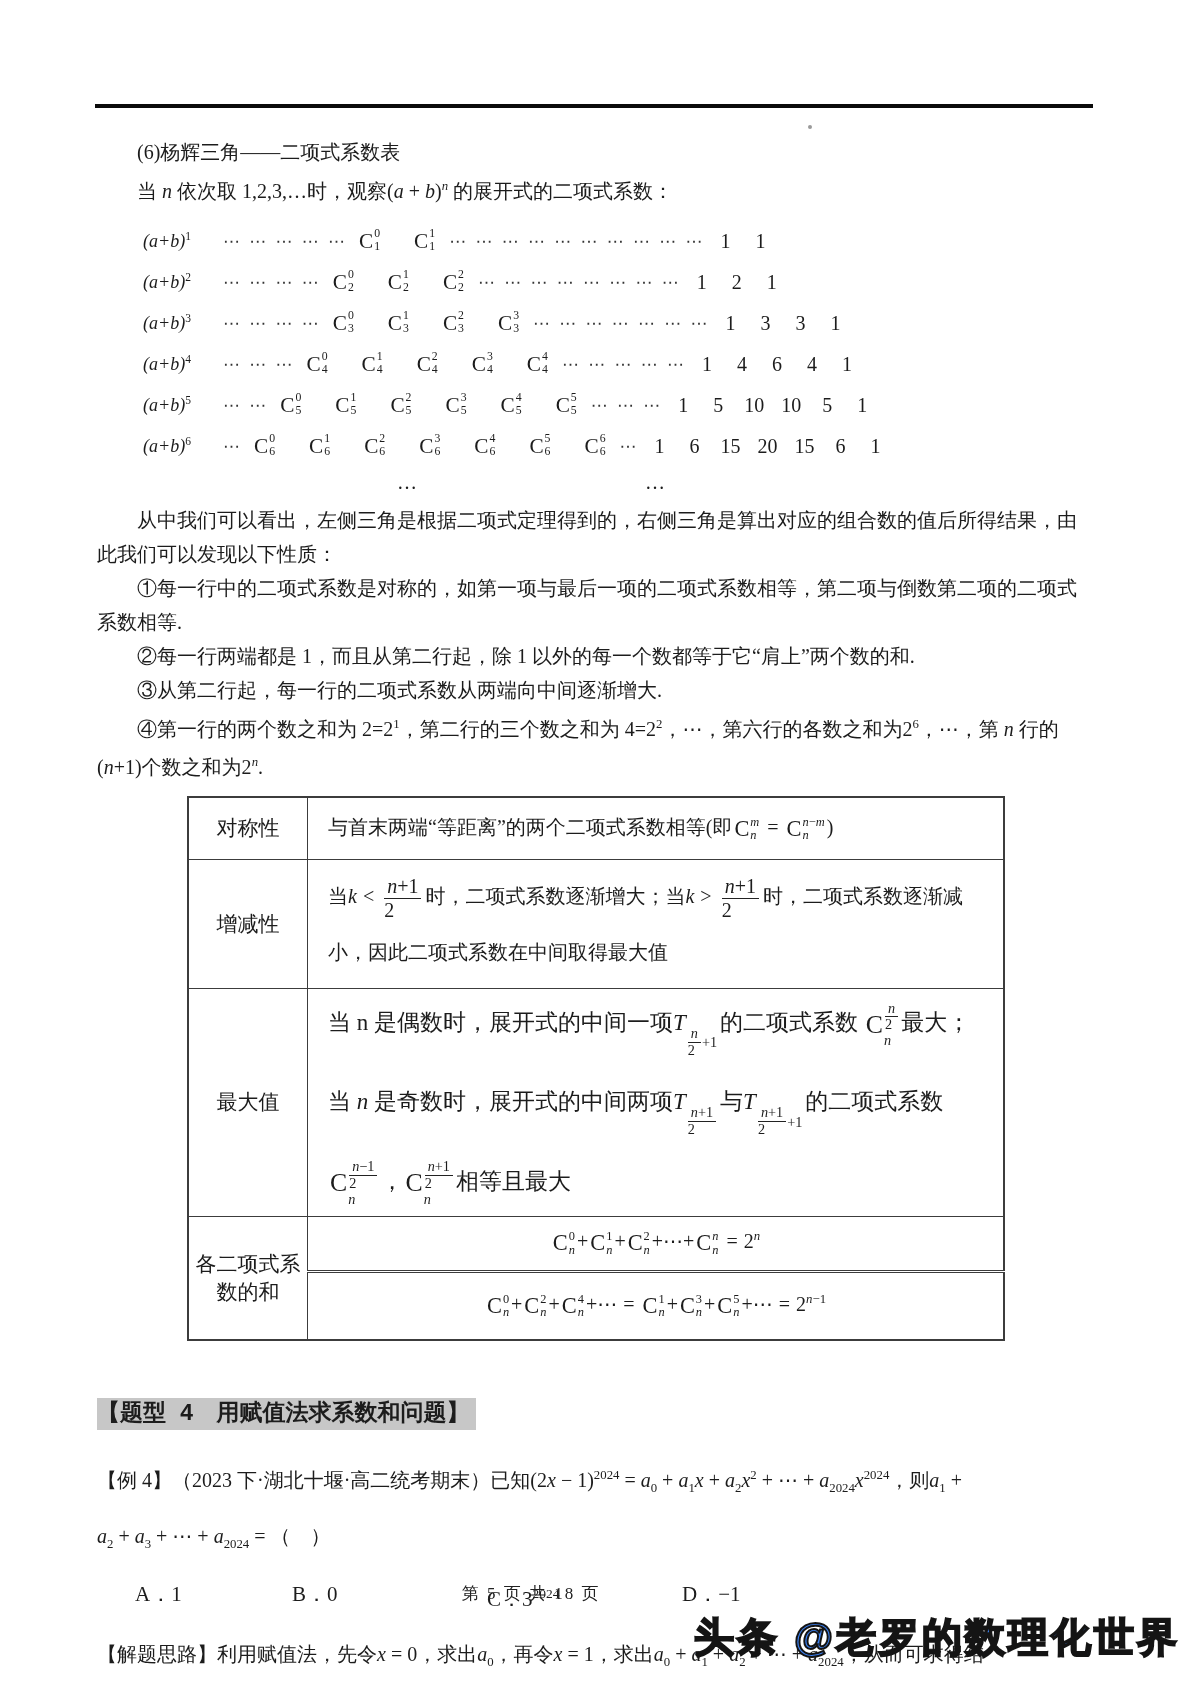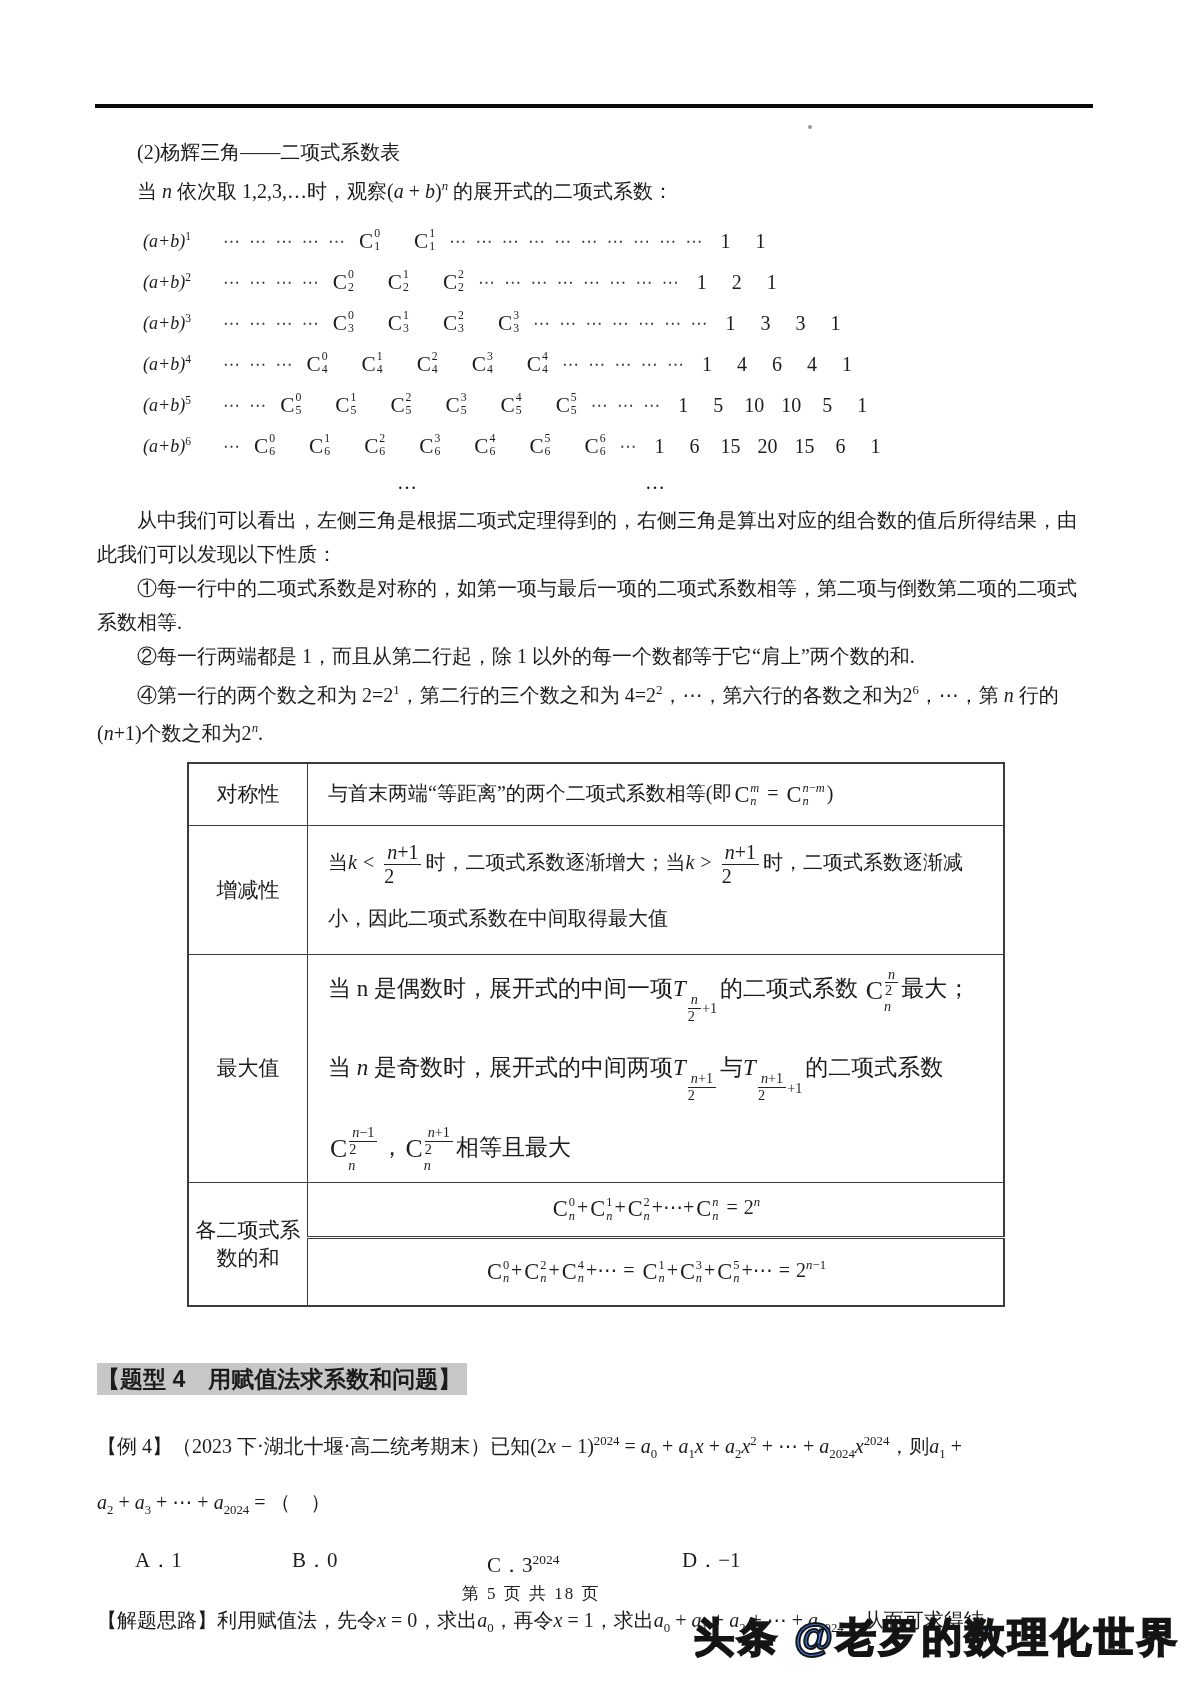--- a/index.html
+++ b/index.html
@@ -40,42 +40,42 @@
   .props{border:2px solid #3c3c3c}
   .props th{width:106px;font-family:"Liberation Sans","DejaVu Sans",sans-serif;font-weight:normal;font-size:21px;text-align:center;padding:0 6px}
   .props td{padding:4px 20px;font-size:20px}
   .r1 td{height:53px}
   .r2 td{height:120px;line-height:56px}
   .r3 td{height:132px;line-height:60px;font-size:23px}
   .r4 td{height:45px;text-align:center}
   .r5 td{height:58px;text-align:center;border-top:3px double #3c3c3c}
   
   .topic-hd{margin-top:54px;line-height:37px}
-  .hl{background:#c7c7c7;font-family:Liberation Sans, sans-serif;font-weight:bold;font-size:23px;padding:3px 6px 3px 0}
+  .hl{background:#c7c7c7;font-family:Liberation Mono, monospace;font-weight:bold;font-size:23px;padding:3px 6px 3px 0}
   .exl1{margin-top:22px;line-height:40px;white-space:nowrap}
   .exl2{margin-top:12px;line-height:34px}
   .choices{display:flex;margin-top:16px;padding-left:38px;font-size:21px;line-height:34px}
   .choice{display:inline-block}
   .cw1{width:157px}.cw2{width:195px}.cw3{width:195px}
   .sol{margin-top:20px;line-height:36px;white-space:nowrap}
   
   .footer{position:absolute;top:1582px;left:0;width:1190px;text-align:center;font-size:17px;letter-spacing:2px;transform:translateX(-64px);color:#222}
   .watermark{position:absolute;top:1610px;right:10px;font-size:40px;font-weight:bold;
              font-family:"Liberation Sans","DejaVu Sans",sans-serif;color:#3b82f6;
              -webkit-text-stroke:2px #141414;letter-spacing:3px;white-space:nowrap}
 </style>
 </head>
 <body>
 
 <div class="top-rule"></div>
 <div class="stray-dot"></div>
 
 <div class="content">
 
-  <p class="p h1">(2)杨辉三角——二项式系数表</p>
+  <p class="p h1">(6)杨辉三角——二项式系数表</p>
   <p class="p ln1">当 <i>n</i> 依次取 1,2,3,…时，观察(<i>a</i> + <i>b</i>)<sup><i>n</i></sup> 的展开式的二项式系数：</p>
 
   <div class="triangle" id="triangle">
       <div class="tri-row">
         <span class="tri-label">(<i>a</i>+<i>b</i>)<sup>1</sup></span>
         <span class="tri-dots">⋯ ⋯ ⋯ ⋯ ⋯</span>
         <span class="tri-cs">
           <span class="cnk">
             <span class="c">C</span>
             <span class="ss">
@@ -344,20 +344,21 @@
       </div>
     </div>
   <div class="tri-ellipsis">
     <span>…</span>
     <span>…</span>
   </div>
 
   <p class="p" style="margin-top:6px">从中我们可以看出，左侧三角是根据二项式定理得到的，右侧三角是算出对应的组合数的值后所得结果，由此我们可以发现以下性质：</p>
   <p class="p">①每一行中的二项式系数是对称的，如第一项与最后一项的二项式系数相等，第二项与倒数第二项的二项式系数相等.</p>
   <p class="p">②每一行两端都是 1，而且从第二行起，除 1 以外的每一个数都等于它“肩上”两个数的和.</p>
+  <p class="p">③从第二行起，每一行的二项式系数从两端向中间逐渐增大.</p>
   <p class="p">④第一行的两个数之和为 2=2<sup>1</sup>，第二行的三个数之和为 4=2<sup>2</sup>，⋯，第六行的各数之和为2<sup>6</sup>，⋯，第 <i>n</i> 行的(<i>n</i>+1)个数之和为2<sup><i>n</i></sup>.</p>
 
   <table class="props">
     <tbody>
         <tr class="r1">
       <th>对称性</th>
       <td>与首末两端“等距离”的两个二项式系数相等(即<span class="cnk">
               <span class="c">C</span>
               <span class="ss">
                 <span><i>m</i></span>

